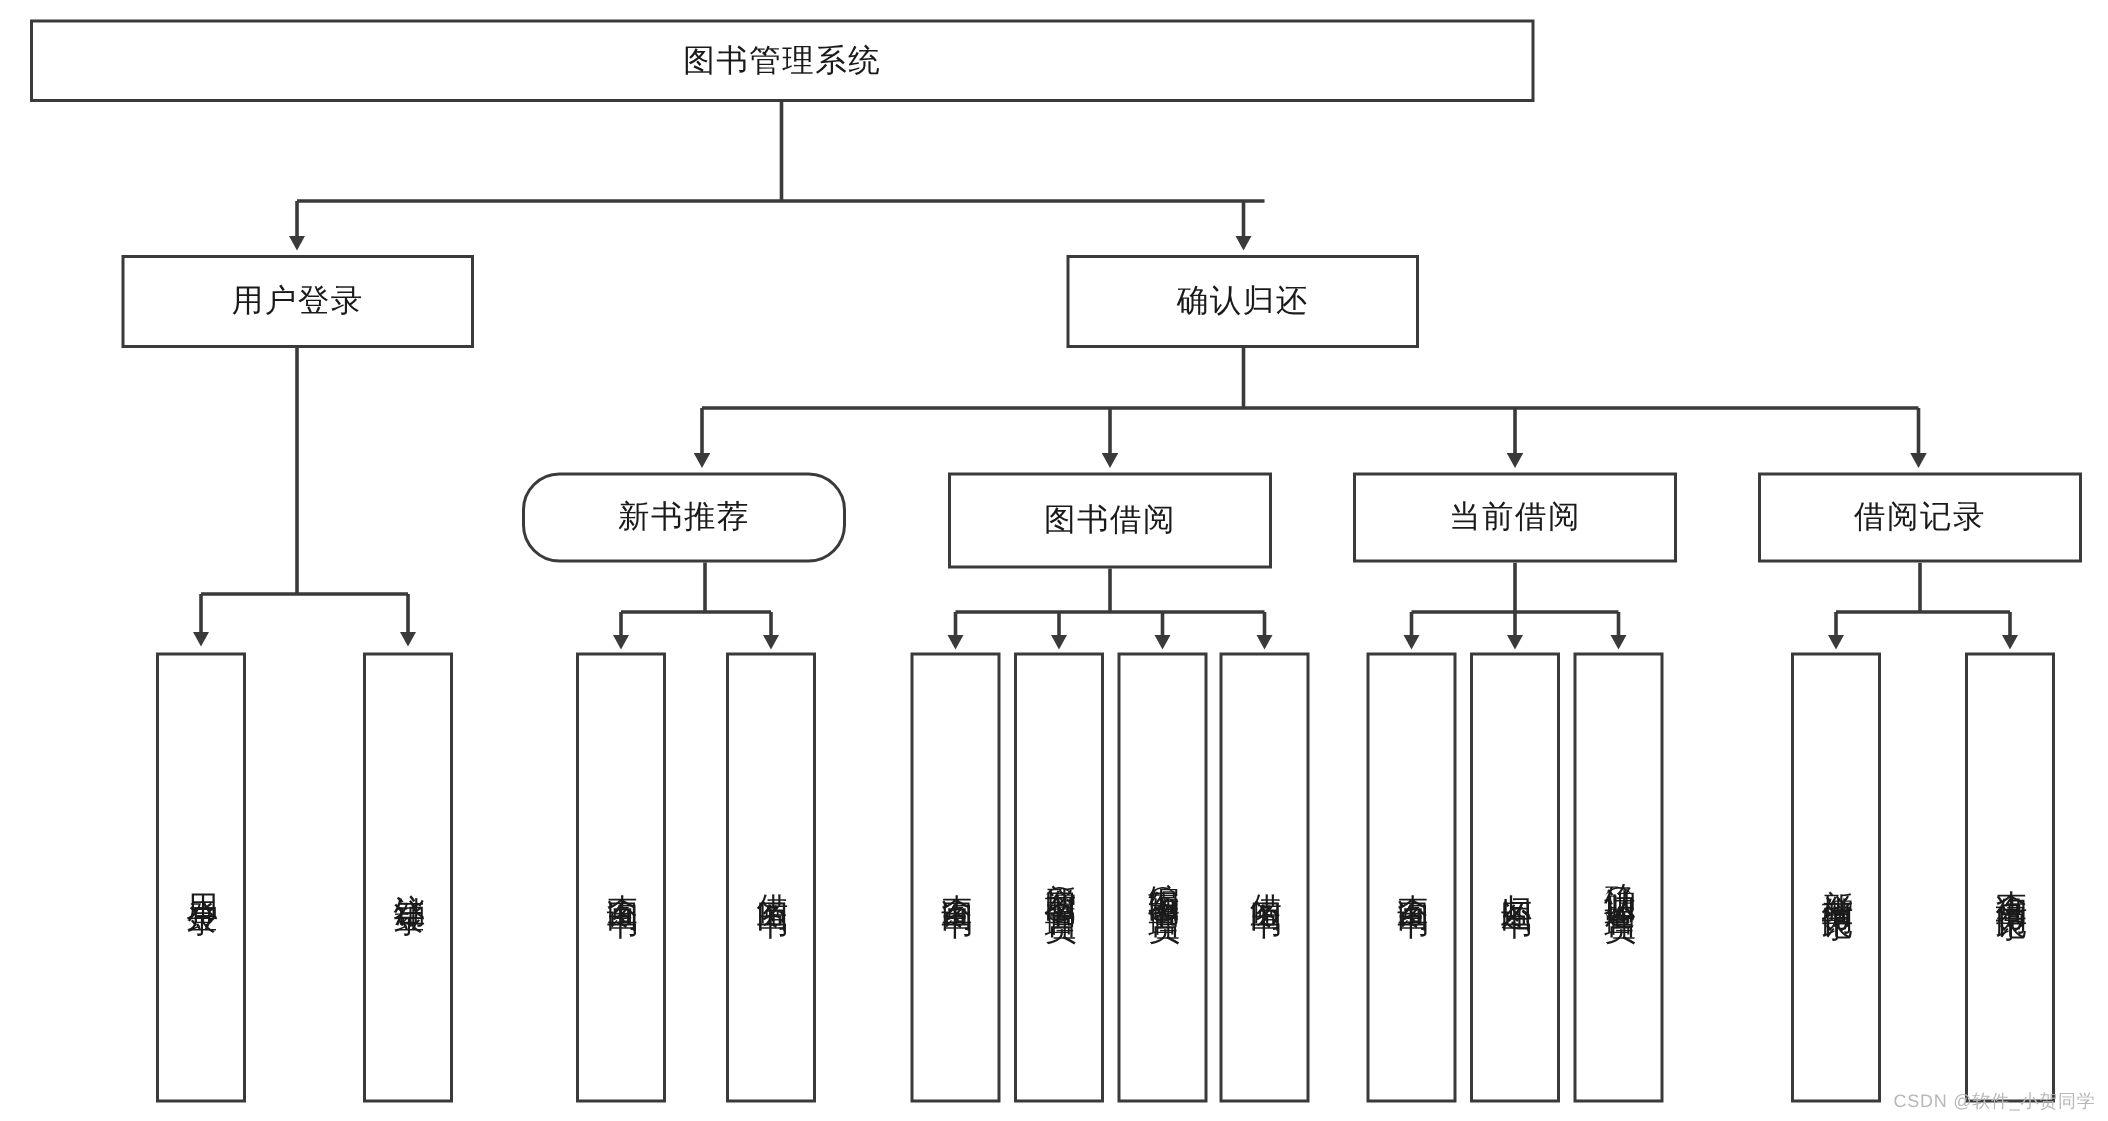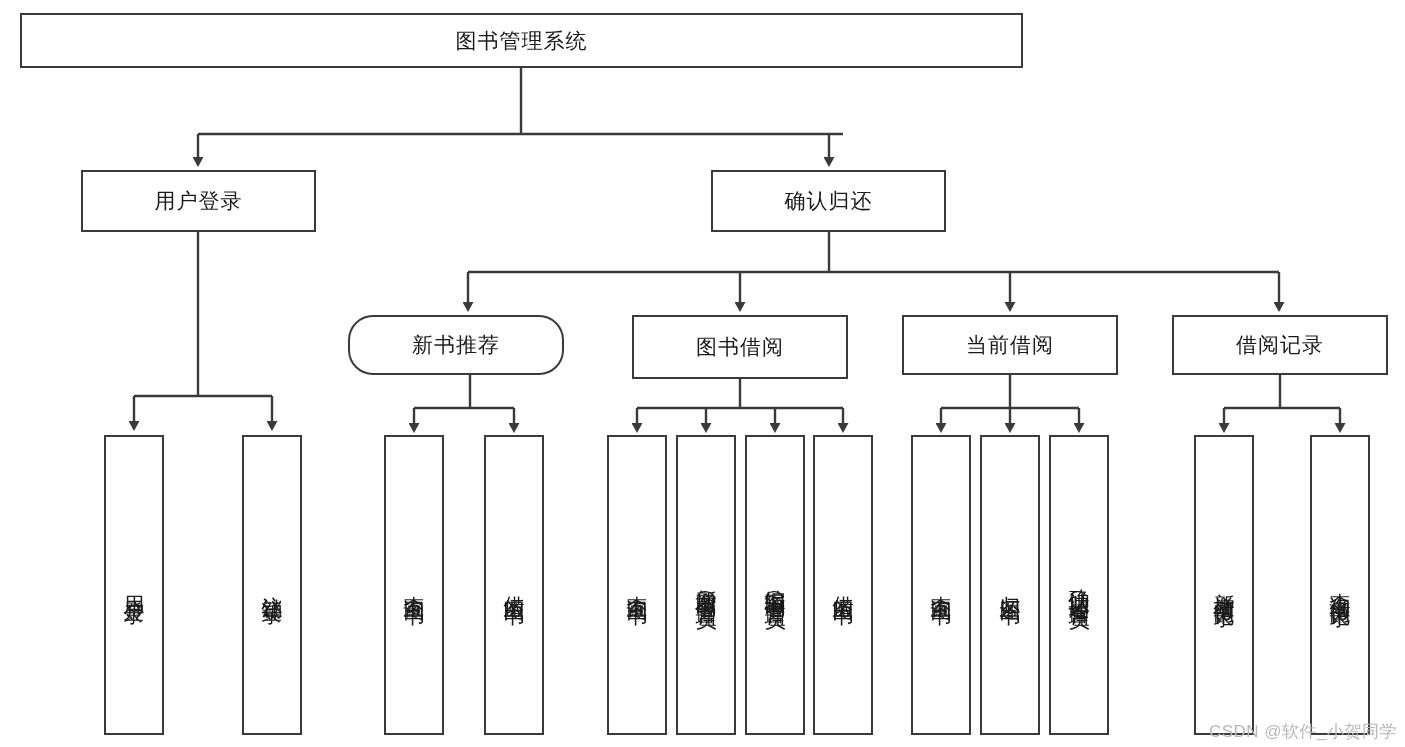--- a/index.html
+++ b/index.html
@@ -52,21 +52,21 @@
   }
   .node.vert .lbl {
     writing-mode: vertical-rl;
     text-orientation: upright;
     display: block;
   }
   .watermark {
     position: absolute;
     right: 8px;
     bottom: 4px;
-    font-size: 17px;
+    font-size: 12px;
     color: #b8b8b8;
     letter-spacing: 0.5px;
     z-index: 3;
     white-space: nowrap;
   }
 </style>
 </head>
 <body>
 
 <div id="canvas">

